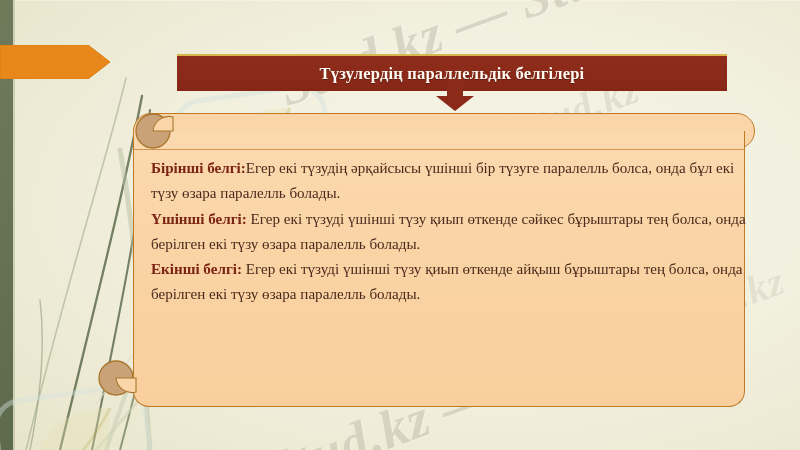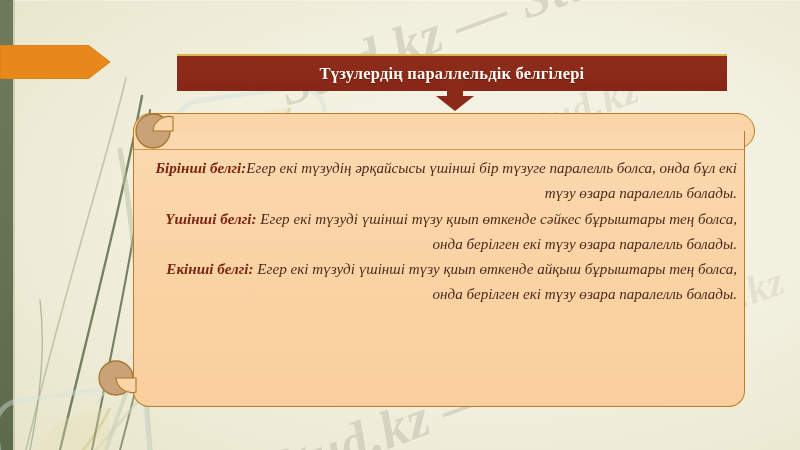--- a/index.html
+++ b/index.html
@@ -86,24 +86,24 @@
   }
   
   .roll{
     position:absolute;width:42px;height:36px;z-index:5;
   }
   .roll.tl{left:133px;top:113px;}
   .roll.bl{left:96px;top:360px;}
 
   
   .scroll-text{
-    position:absolute;left:141px;top:156px;width:596px;
+    position:absolute;left:151px;top:156px;width:596px;
     z-index:5;
-    text-align:right;
-    font-size:15.1px;line-height:25.3px;color:#4a2a1c;font-style:italic;
+    text-align:left;
+    font-size:15.1px;line-height:25.3px;color:#4a2a1c;
   }
   .scroll-text b{color:#7c2414;font-weight:bold;}
   .scroll-text .sup{font-size:10px;vertical-align:super;}
   .scroll-text p{margin:0;}
 
   
   .orange-tag{position:absolute;left:0;top:45px;width:110px;height:34px;z-index:4;}
 
   
   .top-hair{position:absolute;left:13px;top:0;width:787px;height:1px;background:rgba(255,255,255,.35);}

